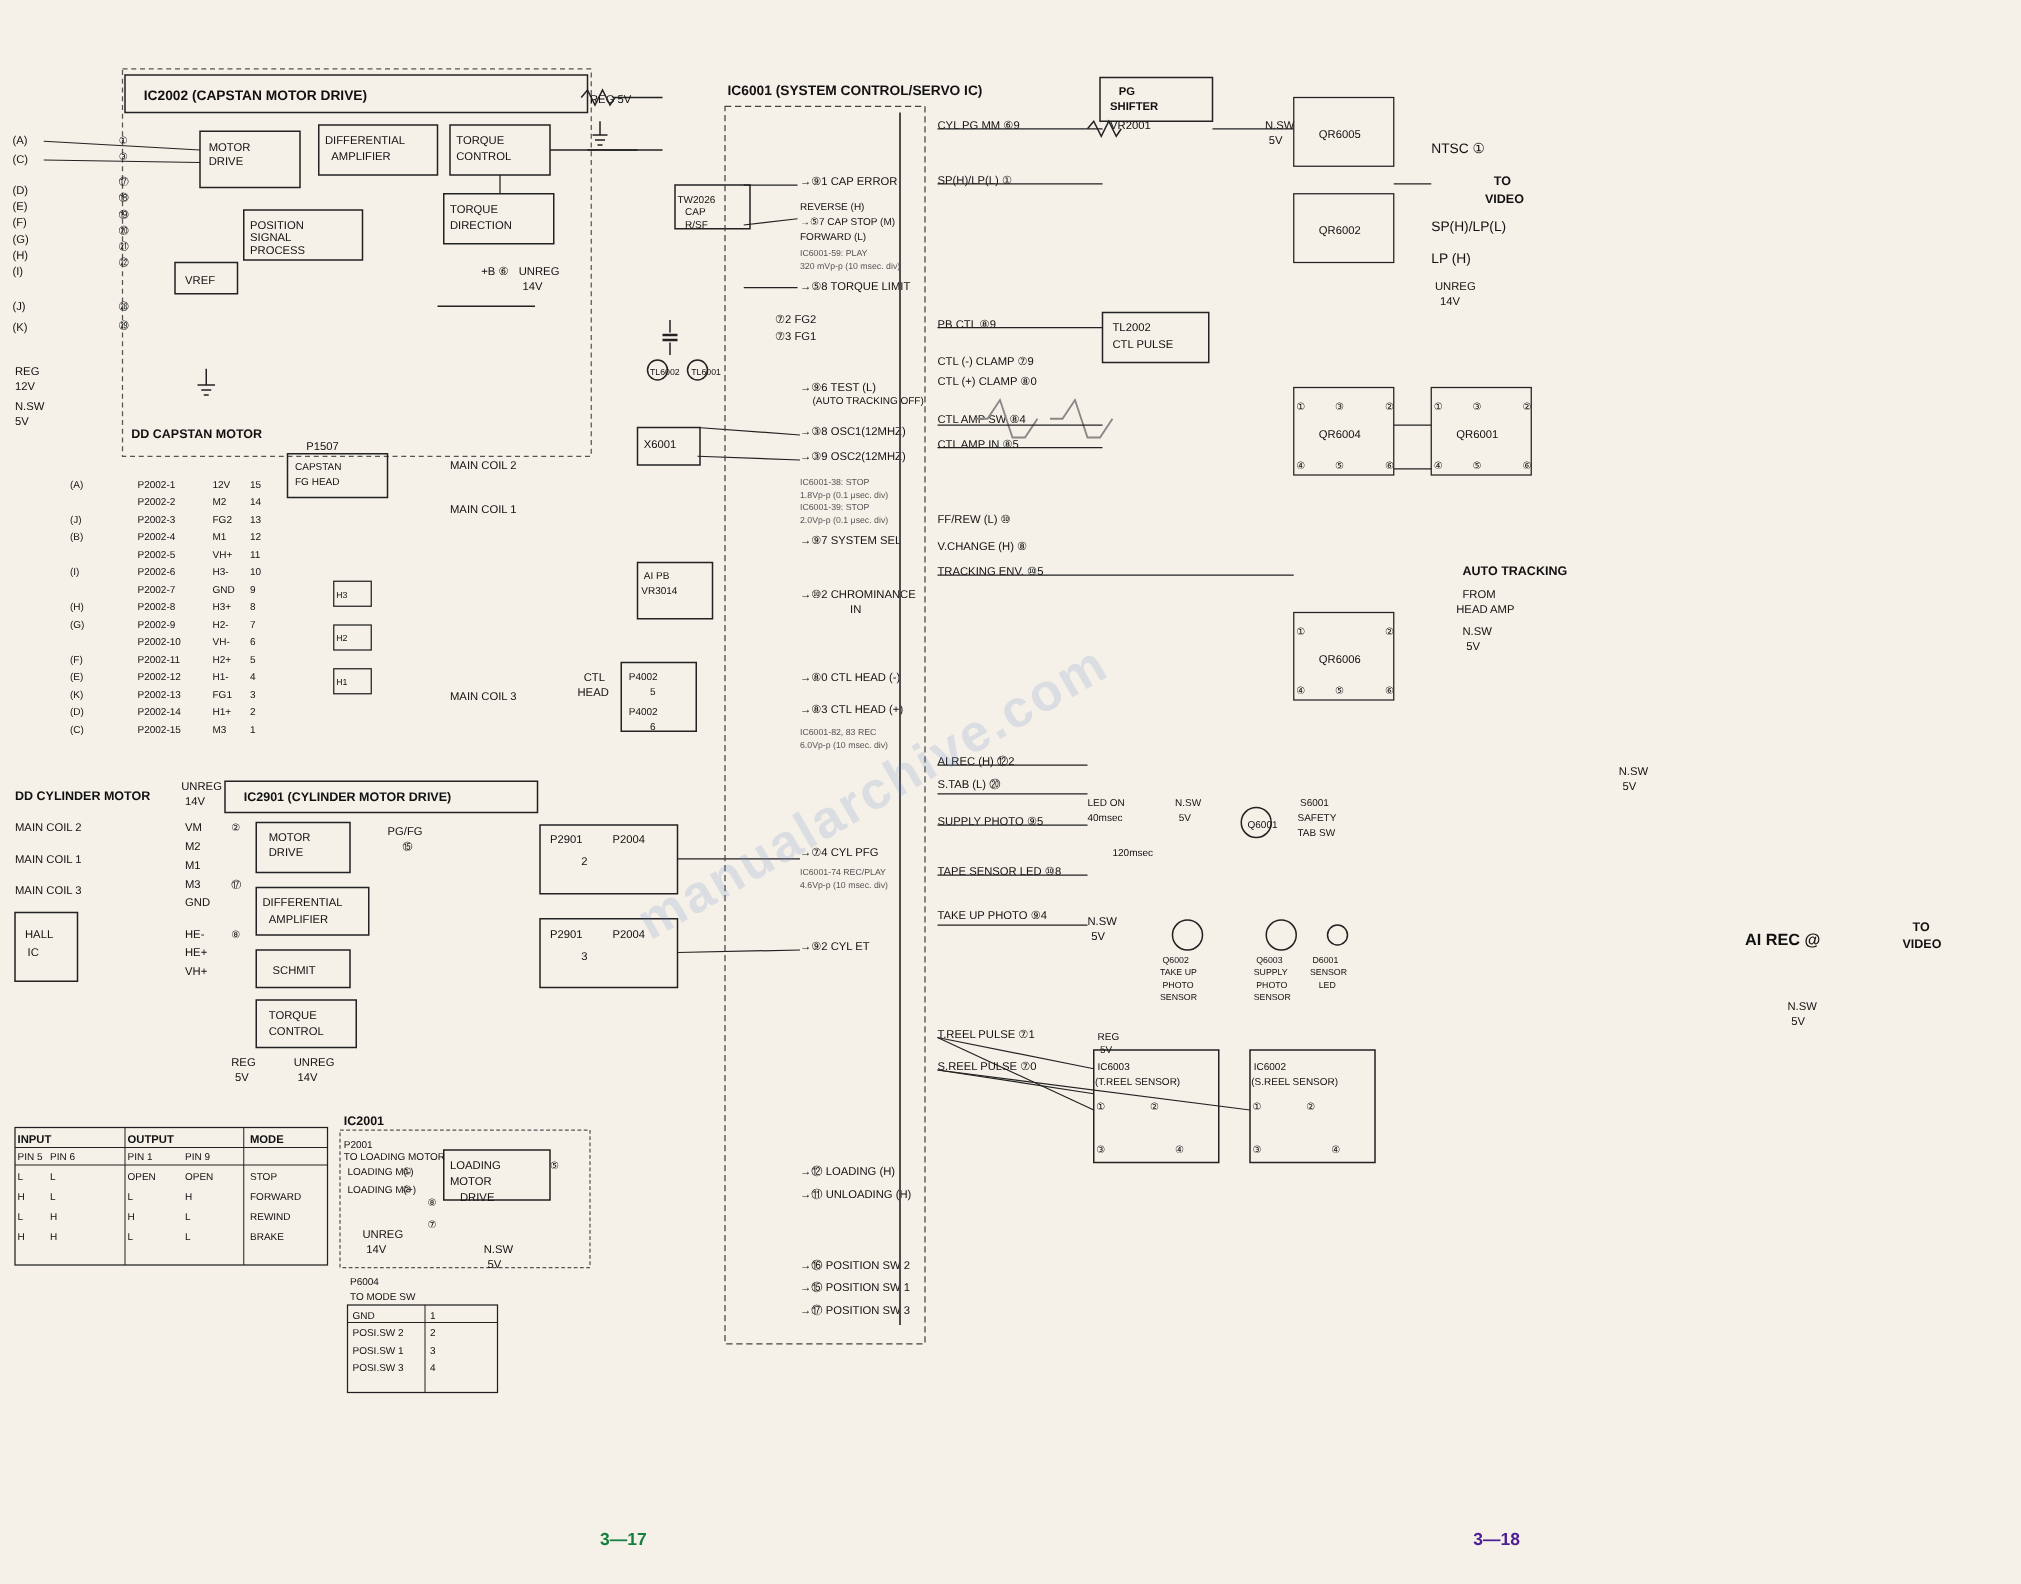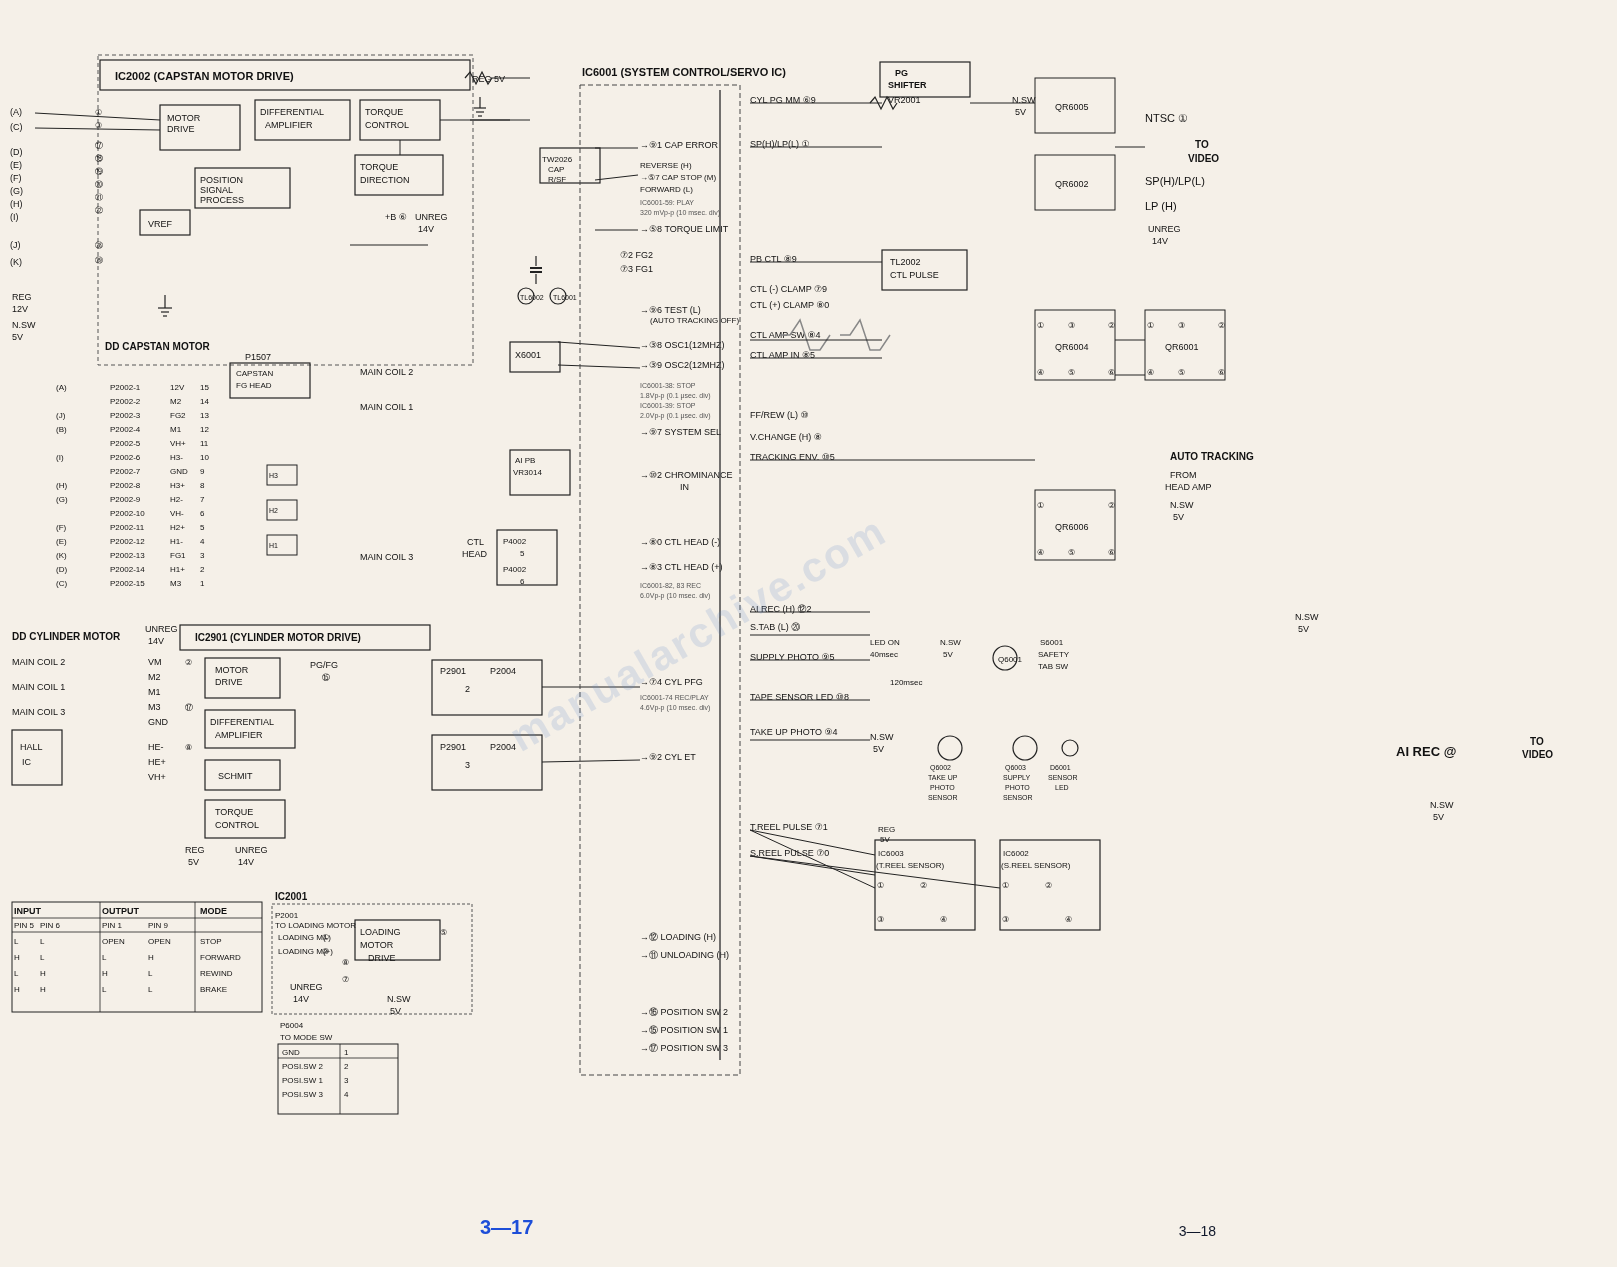--- a/index.html
+++ b/index.html
@@ -25,31 +25,31 @@
       font-size: 15px;
       font-weight: bold;
       color: #111;
       letter-spacing: 0.5px;
     }
     
     .page-num-left {
       position: absolute;
       bottom: 28px;
       left: 480px;
-      font-size: 20px;
+      font-size: 14px;
       font-weight: bold;
-      color: #1d4ed8;
+      color: #15803d;
     }
     .page-num-right {
       position: absolute;
       bottom: 28px;
       right: 180px;
       font-size: 14px;
-      font-weight: normal;
-      color: #0f172a;
+      font-weight: bold;
+      color: #4c1d95;
     }
     
     .watermark {
       position: absolute;
       top: 50%;
       left: 50%;
       transform: translate(-50%, -50%) rotate(-30deg);
       font-size: 42px;
       color: rgba(100, 140, 200, 0.18);
       font-weight: bold;

